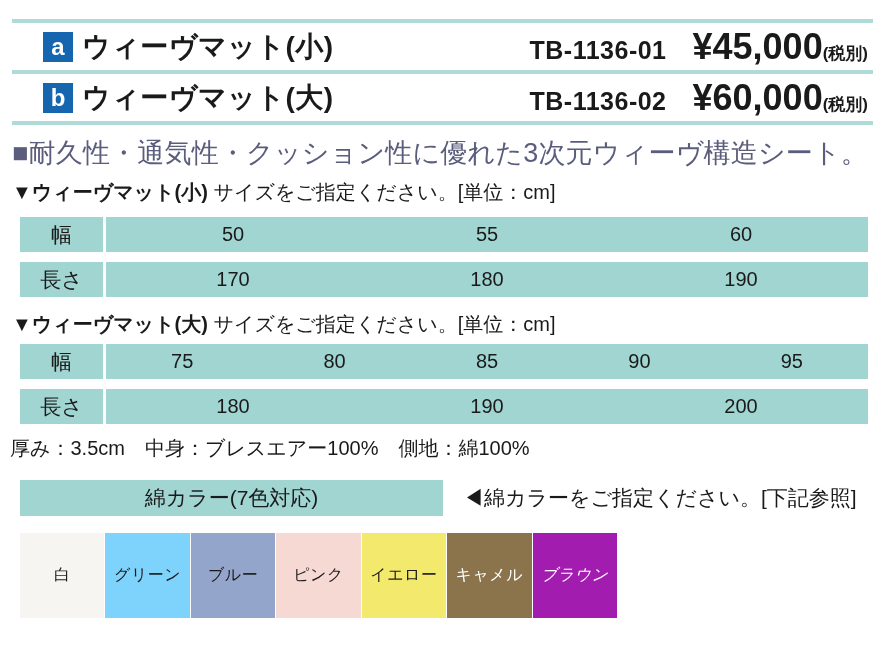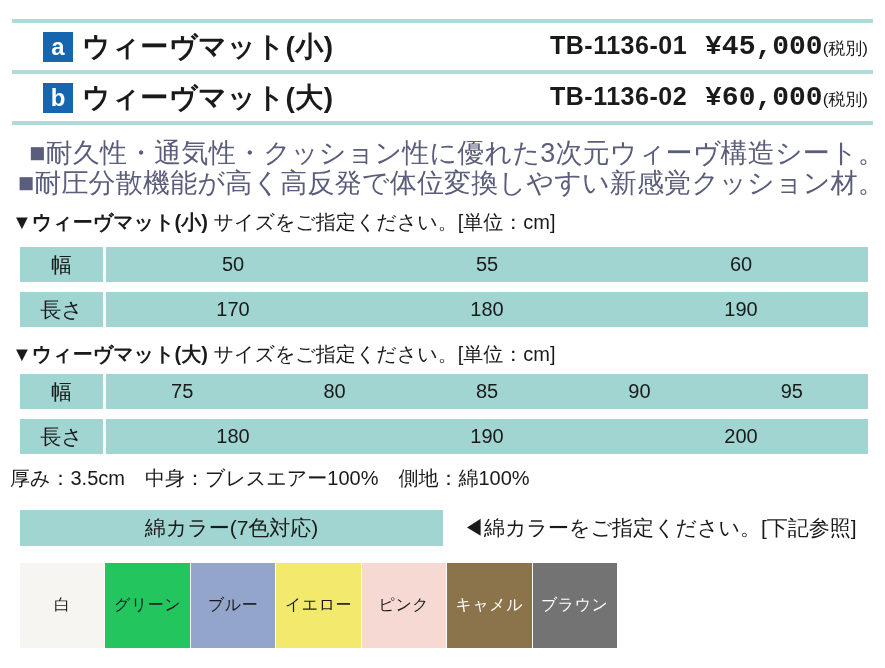--- a/index.html
+++ b/index.html
@@ -28,30 +28,29 @@
     width:30px; height:30px;
     background:var(--badge_blue, #1565af);
     color:#ffffff;
     font-weight:bold; font-size:24px;
     display:flex; align-items:center; justify-content:center;
     line-height:1;
   }
   .pname { margin-left:9px; font-weight:bold; font-size:28px; letter-spacing:0.5px; }
   .pright { margin-left:auto; display:flex; align-items:baseline; white-space:nowrap; }
   .pcode { font-weight:bold; font-size:25px; letter-spacing:0.5px; }
-  .pprice { font-weight:bold; font-size:28px; margin-left:18px;font-family:Liberation Mono, monospace; }
-  .ptax { font-size:17px; font-weight:normal; }
+  .pprice { font-weight:bold; font-size:36px; margin-left:26px; }
+  .ptax { font-size:17px; font-weight:bold; }
 
   .features {
     margin:13px 0 0 12px;
     color:var(--feature_text, #5a5e7c);
     font-size:27px; line-height:30px;
     letter-spacing:0.2px;
     white-space:nowrap;
-    text-align:right;
   }
 
   .caption {
     margin-left:12px; height:24px;
     font-size:20px; line-height:24px; white-space:nowrap;
   }
   .caption-1 { margin-top:12px; }
   .caption-2 { margin-top:15px; }
   .cap-marker, .cap-bold { font-weight:bold; }
   .cap-rest { font-weight:normal; }
@@ -121,21 +120,20 @@
       <span class="pcode">TB-1136-02</span>
       <span class="pprice">¥60,000</span>
       <span class="ptax">(税別)</span>
     </span>
   </div>
 
   <div class="rule"></div>
 
   <div class="features">
     <div>■耐久性・通気性・クッション性に優れた3次元ウィーヴ構造シート。</div>
-    <div>■耐圧分散機能が高く高反発で体位変換しやすい新感覚クッション材。</div>
   </div>
 
   <div class="caption caption-1">
     <span class="cap-marker">▼</span><span class="cap-bold">ウィーヴマット(小)</span><span class="cap-rest"> サイズをご指定ください。[単位：cm]</span>
   </div>
 
   <div class="stable stable-1">
     <div class="trow trow-w">
       <div class="th">幅</div>
       <div class="tgap"></div>
@@ -189,33 +187,33 @@
     <div class="colorbar">綿カラー(7色対応)</div>
     <div class="colornote">
       <span>◀</span><span>綿カラーをご指定ください。[下記参照]</span>
     </div>
   </div>
 
   <div class="swatches">
     <div class="swatch" style="background: rgb(246, 245, 241);">
       <span class="swlabel" style="color: rgb(26, 26, 26);">白</span>
     </div>
-    <div class="swatch" style="background: #22c55e;">
+    <div class="swatch" style="background: #7dd3fc;">
       <span class="swlabel" style="color: rgb(26, 26, 26);">グリーン</span>
     </div>
     <div class="swatch" style="background: rgb(147, 165, 203);">
       <span class="swlabel" style="color: rgb(26, 26, 26);">ブルー</span>
     </div>
+    <div class="swatch" style="background: rgb(247, 217, 211);">
+      <span class="swlabel" style="color: rgb(26, 26, 26);">ピンク</span>
+    </div>
     <div class="swatch" style="background: rgb(242, 233, 109);">
       <span class="swlabel" style="color: rgb(26, 26, 26);">イエロー</span>
     </div>
-    <div class="swatch" style="background: rgb(247, 217, 211);">
-      <span class="swlabel" style="color: rgb(26, 26, 26);">ピンク</span>
-    </div>
     <div class="swatch" style="background: rgb(139, 116, 76);">
       <span class="swlabel" style="color: rgb(255, 255, 255);">キャメル</span>
     </div>
-    <div class="swatch" style="background: #737373;">
+    <div class="swatch" style="background: #a21caf; font-style: italic;">
       <span class="swlabel" style="color: rgb(255, 255, 255);">ブラウン</span>
     </div>
   </div>
 
 </div>
 
 </body></html>

